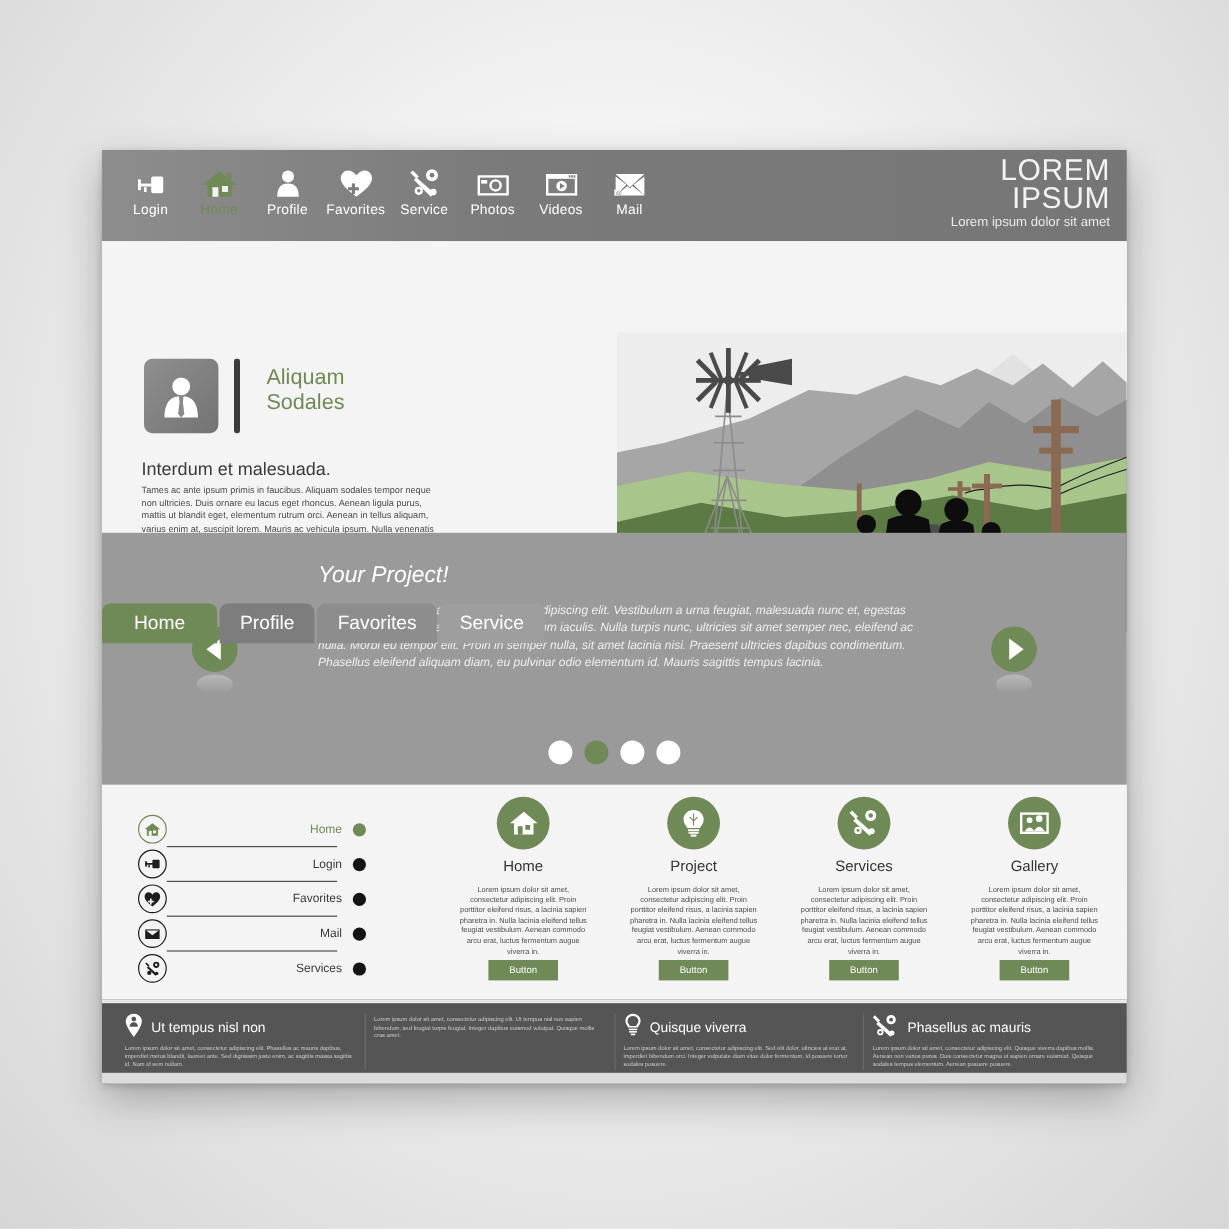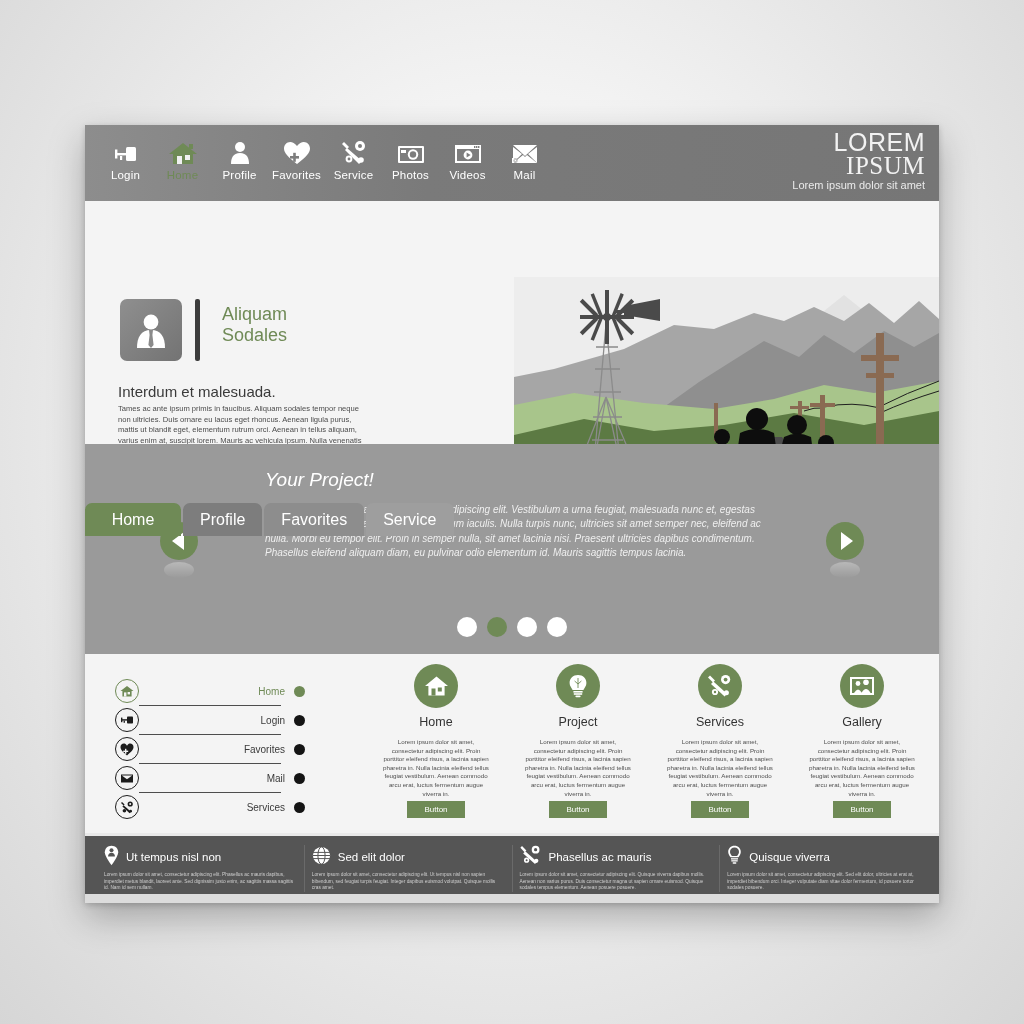--- a/index.html
+++ b/index.html
@@ -19,21 +19,21 @@
     position:relative;height:76px;width:100%;
     background:linear-gradient(90deg,#8d8d8d 0%, #7a7a7a 40%, #767676 100%);
   }
   .navmenu{position:absolute;left:12px;top:6px;display:flex;}
   .navitem{width:57px;text-align:center;cursor:pointer;}
   .navicon{height:34px;display:flex;align-items:flex-end;justify-content:center;}
   .navlabel{font-size:11.5px;color:#ffffff;margin-top:4px;letter-spacing:.2px;}
   .navitem.active .navlabel{color:#6f8a56;}
   .brand{position:absolute;right:14px;top:6px;text-align:right;}
   .brand .b1{font-size:25px;color:#f2f2f2;line-height:22px;letter-spacing:.5px;}
-  .brand .b2{font-size:25px;color:#f2f2f2;line-height:25px;letter-spacing:.5px;font-family:Liberation Serif, serif;}
+  .brand .b2{font-size:25px;color:#f2f2f2;line-height:25px;letter-spacing:.5px;}
   .brand .b3{font-size:11px;color:#eaeaea;margin-top:1px;}
 
   
   .intro{position:relative;height:243px;background:#f4f4f4;}
   .avatarbox{position:absolute;left:35px;top:98px;}
   .avatar{
     width:62px;height:62px;border-radius:7px;
     background:linear-gradient(135deg,#8f8f8f,#737373);
     display:flex;align-items:center;justify-content:center;
   }
@@ -505,65 +505,53 @@
                 <circle cx="7.5" cy="5.2" r="2" fill="#555"></circle>
                 <path d="M7.5 7.8 C5 7.8 4.1 9.6 4.1 11.6 L10.9 11.6 C10.9 9.6 10 7.8 7.5 7.8 Z" fill="#555"></path>
               </svg>
           </span>
           <span class="ftitle">Ut tempus nisl non</span>
         </div>
         <div class="ftext">Lorem ipsum dolor sit amet, consectetur adipiscing elit. Phasellus ac mauris dapibus, imperdiet metus blandit, laoreet ante. Sed dignissim justo enim, ac sagittis massa sagittis id. Nam id sem nullam.</div>
       </div>
 
       <div class="fcol">
+        <div class="ftext">Lorem ipsum dolor sit amet, consectetur adipiscing elit. Ut tempus nisl non sapien bibendum, sed feugiat turpis feugiat. Integer dapibus euismod volutpat. Quisque mollis cras amet.</div>
+      </div>
+
+      <div class="fcol">
         <div class="fhead">
           <span>
-            <svg width="19" height="19" viewBox="0 0 19 19">
-                <circle cx="9.5" cy="9.5" r="8.6" fill="#fff"></circle>
-                <g stroke="#555" stroke-width="1" fill="none">
-                  <ellipse cx="9.5" cy="9.5" rx="3.6" ry="8.6"></ellipse>
-                  <path d="M1 6.4 h17 M1 12.6 h17 M0.9 9.5 h17.2"></path>
-                </g>
+            <svg width="15" height="21" viewBox="0 0 15 21">
+                <path d="M7.5 0.8 C3.8 0.8 1.2 3.4 1.2 6.9 C1.2 9.3 2.7 10.6 3.5 12.3 L11.5 12.3 C12.3 10.6 13.8 9.3 13.8 6.9 C13.8 3.4 11.2 0.8 7.5 0.8 Z" fill="#fff"></path>
+                <path d="M7.5 2.6 C4.9 2.6 3 4.5 3 6.9 C3 8.8 4.3 9.8 4.9 11 L10.1 11 C10.7 9.8 12 8.8 12 6.9 C12 4.5 10.1 2.6 7.5 2.6 Z" fill="#555"></path>
+                <rect x="4" y="13.2" width="7" height="1.3" fill="#fff"></rect>
+                <rect x="4.3" y="15.2" width="6.4" height="1.3" fill="#fff"></rect>
+                <rect x="5.6" y="17.2" width="3.8" height="1.5" rx="0.7" fill="#fff"></rect>
               </svg>
           </span>
-          <span class="ftitle">Sed elit dolor</span>
-        </div>
-        <div class="ftext">Lorem ipsum dolor sit amet, consectetur adipiscing elit. Ut tempus nisl non sapien bibendum, sed feugiat turpis feugiat. Integer dapibus euismod volutpat. Quisque mollis cras amet.</div>
+          <span class="ftitle">Quisque viverra</span>
+        </div>
+        <div class="ftext">Lorem ipsum dolor sit amet, consectetur adipiscing elit. Sed elit dolor, ultricies at erat at, imperdiet bibendum orci. Integer vulputate diam vitae dolor fermentum, id posuere tortor sodales posuere.</div>
       </div>
 
       <div class="fcol">
         <div class="fhead">
           <span>
             <svg width="22" height="20" viewBox="0 0 22 20">
                 <path d="M2 1 L6.4 5.4 L4.6 7.2 L0.4 2.8 Z" fill="#fff"></path>
                 <path d="M5.2 6.3 L17 16.7 L15 19 L3.2 8.4 Z" fill="#fff"></path>
                 <circle cx="15.6" cy="4.7" r="3.9" fill="#fff"></circle>
                 <circle cx="15.6" cy="4.7" r="1.6" fill="#555"></circle>
                 <circle cx="6.6" cy="15.2" r="2.6" fill="#fff"></circle>
                 <circle cx="6.6" cy="15.2" r="1" fill="#555"></circle>
                 <circle cx="16.3" cy="15.8" r="2.1" fill="#fff"></circle>
               </svg>
           </span>
           <span class="ftitle">Phasellus ac mauris</span>
         </div>
         <div class="ftext">Lorem ipsum dolor sit amet, consectetur adipiscing elit. Quisque viverra dapibus mollis. Aenean non varius purus. Duis consectetur magna ut sapien ornare euismod. Quisque sodales tempus elementum. Aenean posuere posuere.</div>
       </div>
-
-      <div class="fcol">
-        <div class="fhead">
-          <span>
-            <svg width="15" height="21" viewBox="0 0 15 21">
-                <path d="M7.5 0.8 C3.8 0.8 1.2 3.4 1.2 6.9 C1.2 9.3 2.7 10.6 3.5 12.3 L11.5 12.3 C12.3 10.6 13.8 9.3 13.8 6.9 C13.8 3.4 11.2 0.8 7.5 0.8 Z" fill="#fff"></path>
-                <path d="M7.5 2.6 C4.9 2.6 3 4.5 3 6.9 C3 8.8 4.3 9.8 4.9 11 L10.1 11 C10.7 9.8 12 8.8 12 6.9 C12 4.5 10.1 2.6 7.5 2.6 Z" fill="#555"></path>
-                <rect x="4" y="13.2" width="7" height="1.3" fill="#fff"></rect>
-                <rect x="4.3" y="15.2" width="6.4" height="1.3" fill="#fff"></rect>
-                <rect x="5.6" y="17.2" width="3.8" height="1.5" rx="0.7" fill="#fff"></rect>
-              </svg>
-          </span>
-          <span class="ftitle">Quisque viverra</span>
-        </div>
-        <div class="ftext">Lorem ipsum dolor sit amet, consectetur adipiscing elit. Sed elit dolor, ultricies at erat at, imperdiet bibendum orci. Integer vulputate diam vitae dolor fermentum, id posuere tortor sodales posuere.</div>
-      </div>
     </div>
     <div class="fbar"></div>
   </div>
 
 </div>
 
 </body></html>

